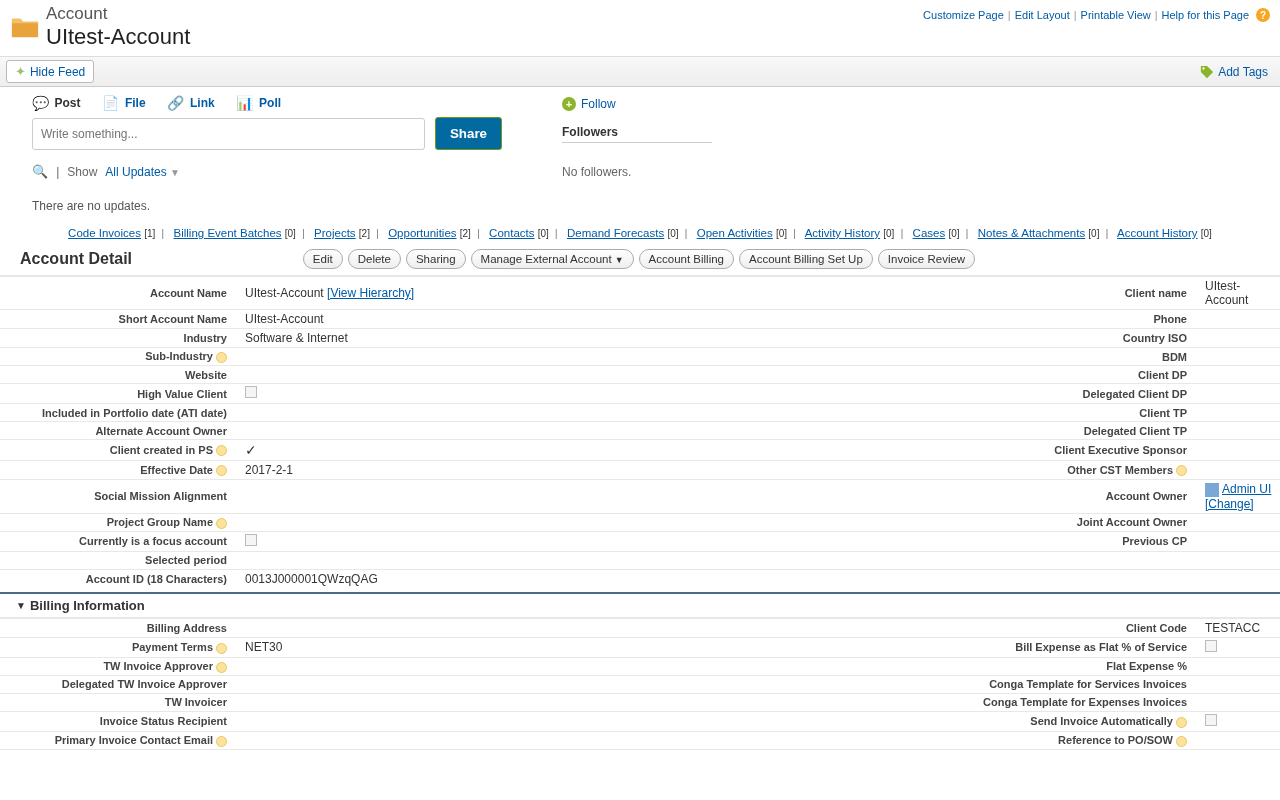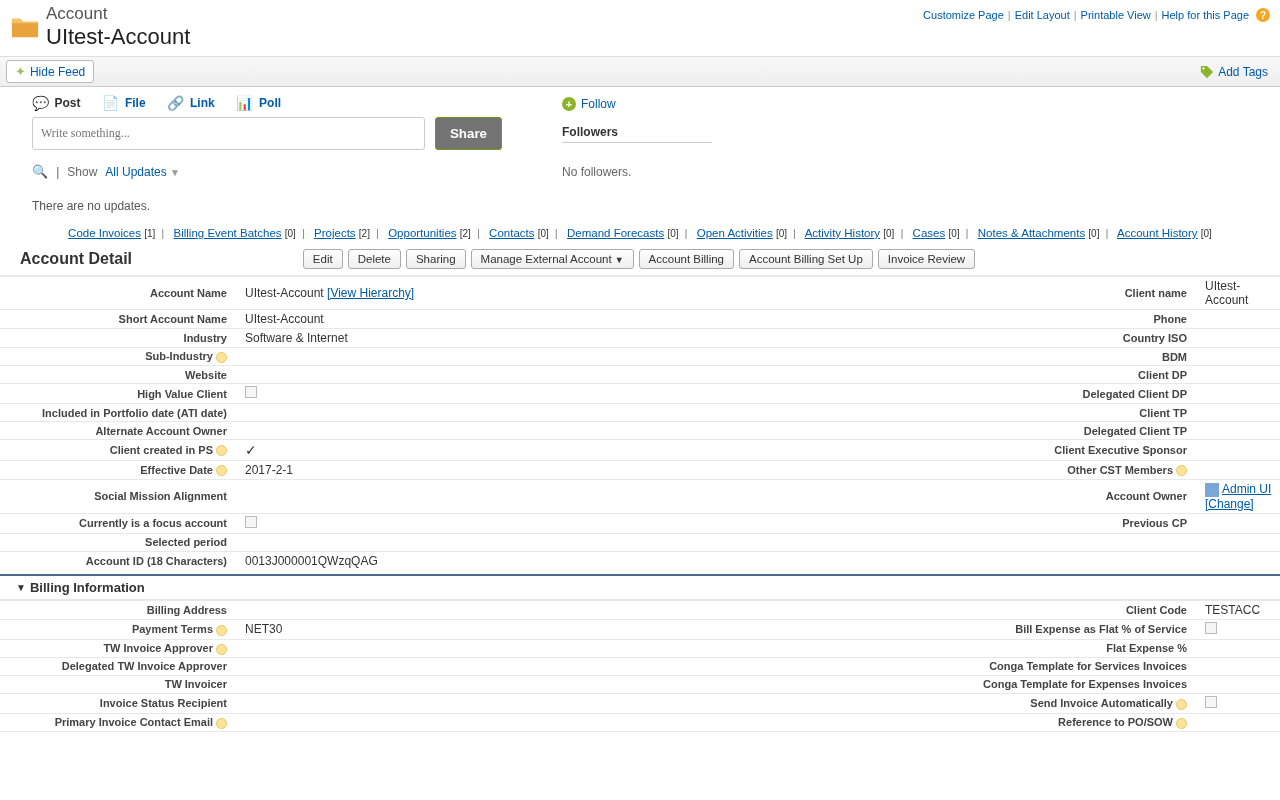--- a/index.html
+++ b/index.html
@@ -23,43 +23,43 @@
   .add-tags { margin-left: auto; display: flex; align-items: center; gap: 4px; color: #015ba7; font-size: 12px; padding: 3px 6px; cursor: pointer;}
   .tag-icon { width: 14px; height: 14px; }
 
   .feed-area { padding: 8px 14px 8px 32px; display:flex; gap:60px;}
   .feed-left { width: 470px; }
   .publisher-tabs { display: flex; gap: 22px; margin-bottom: 6px; align-items: center;}
   .pub-tab { display: flex; align-items: center; gap: 5px; color: #015ba7; font-weight: bold; font-size: 12px; cursor: pointer;}
   .pub-tab .ico { color: #888; font-size: 14px;}
   .pub-tab.active { color: #333; }
   .compose-row { display: flex; gap: 10px; align-items: center;}
-  .compose-input { flex: 1; border: 1px solid #ccc; border-radius: 3px; padding: 8px; font-size: 12px; color: #888; font-family: Liberation Serif, serif;}
-  .share-btn { background: #737373; color: #fff; border: 1px solid #6e9a12; border-radius: 3px; padding: 8px 14px; font-weight: bold; cursor: pointer;}
+  .compose-input { flex: 1; border: 1px solid #ccc; border-radius: 3px; padding: 8px; font-size: 12px; color: #888;}
+  .share-btn { background: #0369a1; color: #fff; border: 1px solid #6e9a12; border-radius: 3px; padding: 8px 14px; font-weight: bold; cursor: pointer;}
   .show-row { display: flex; align-items: center; gap: 8px; margin-top: 14px; color: #666; font-size: 12px;}
   .show-row .search-ico { color: #999; font-size: 13px;}
   .show-row .all-updates { color: #015ba7; cursor:pointer;}
   .show-row .chev { color:#999; font-size:10px;}
   .no-updates { margin-top: 20px; color: #555; }
 
   .follow-col { padding-top: 2px;}
   .follow-link { color: #015ba7; display:flex; align-items:center; gap:5px; font-size:12px; cursor:pointer;}
   .follow-link .plus-ico { width:14px;height:14px;border-radius:50%;background:#8ab529;color:#fff;display:inline-flex;align-items:center;justify-content:center;font-size:11px;font-weight:bold;}
   .followers-h { font-weight: bold; margin-top: 14px; font-size:12px;}
   .followers-rule { border-top:1px solid #ccc; margin-top:3px; width:150px;}
   .no-followers { color:#666; margin-top:22px; font-size:12px;}
 
   .related-links { text-align: center; padding: 6px 0; font-size: 11.5px; color:#333;}
   .related-links a { text-decoration: underline; color:#015ba7;}
   .related-links .cnt { font-size: 10px; color:#333;}
   .related-links .sep { color:#888; padding: 0 6px;}
 
   .detail-header-row { display:flex; align-items:center; padding: 4px 14px 6px 20px; gap:12px;}
   .detail-title { font-size: 16px; font-weight: bold; color:#333; margin-right:auto;}
-  .btn { background: linear-gradient(#fff,#eee); border:1px solid #aaa; border-radius:3px; padding:3px 9px; font-size:11.5px; cursor:pointer; color:#333; white-space:nowrap;}
+  .btn { background: linear-gradient(#fff,#eee); border:1px solid #aaa; border-radius:10px; padding:3px 9px; font-size:11.5px; cursor:pointer; color:#333; white-space:nowrap;}
   .btn .chev { margin-left:3px; font-size:9px;}
   .btn-group { display:flex; gap:5px; justify-content:center; flex:1;}
 
   .detail-table { width:100%; border-collapse: collapse;}
   .detail-table td { border-top: 1px solid #e8e8e8; padding: 2px 6px; font-size:12px; vertical-align:middle; height:18px;}
   .detail-table td.label { text-align: right; color:#444; font-weight:bold; font-size:11px; width: 235px; padding-right:8px;}
   .detail-table td.label-r { text-align: right; color:#444; font-weight:bold; font-size:11px; width: 320px; padding-right:8px;}
   .detail-table td.val { text-align:left; padding-left:10px;}
   .detail-table tr:first-child td { border-top: 2px solid #e8e8e8;}
   .info-dot { display:inline-block; width:11px; height:11px; border-radius:50%; background:#fce29a; border:1px solid #e8c862; margin-left:3px; vertical-align:middle;}
@@ -249,20 +249,26 @@
   <td class="label-r"><span>Other CST Members</span><span class="info-dot"></span></td>
         <td class="val"></td>
 </tr>
 <tr>
   <td class="label">Social Mission Alignment</td>
         <td class="val"></td>
   <td class="label-r">Account Owner</td>
   <td class="val"><span class="owner-ico"></span><a style="text-decoration:underline">Admin UI</a> <a class="change-link">[Change]</a></td>
 </tr>
 <tr>
+  <td class="label"><span>Project Group Name</span><span class="info-dot"></span></td>
+        <td class="val"></td>
+  <td class="label-r">Joint Account Owner</td>
+        <td class="val"></td>
+</tr>
+<tr>
   <td class="label">Currently is a focus account</td>
   <td class="val"><span class="chk"></span></td>
   <td class="label-r">Previous CP</td>
         <td class="val"></td>
 </tr>
 <tr>
   <td class="label">Selected period</td>
         <td class="val"></td>
   <td class="label-r"></td>
         <td class="val"></td>

